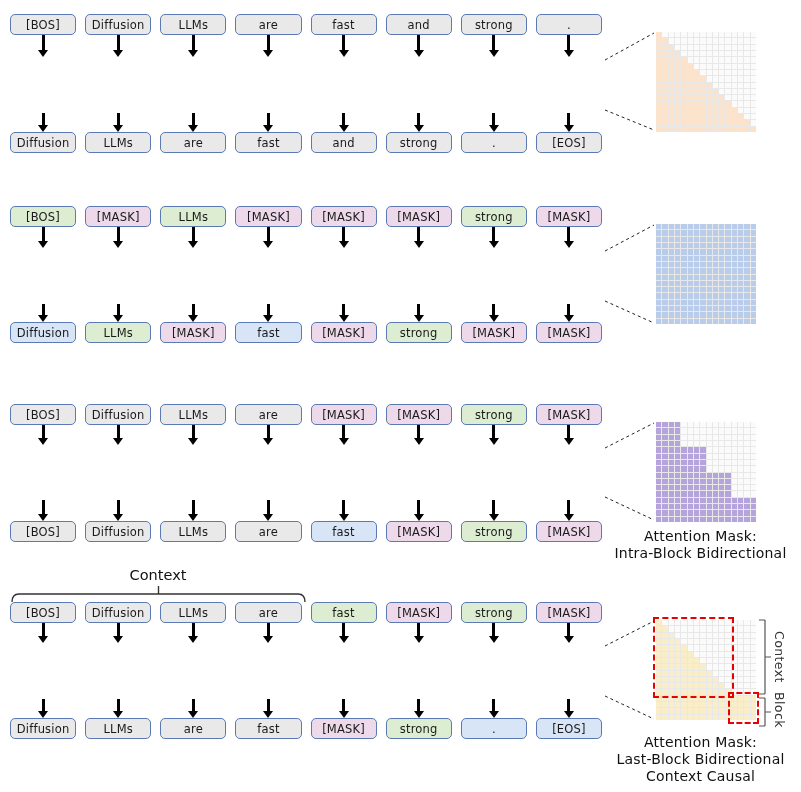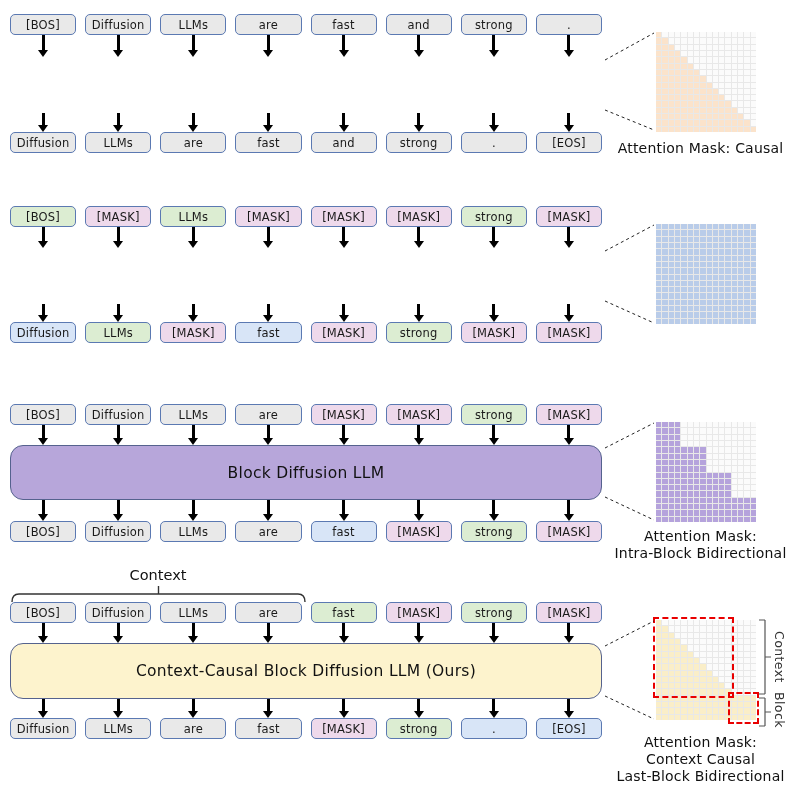--- a/index.html
+++ b/index.html
@@ -430,23 +430,20 @@
           <i style="background: rgb(251, 227, 203);"></i>
           <i style="background: rgb(251, 227, 203);"></i>
           <i style="background: rgb(251, 227, 203);"></i>
           <i style="background: rgb(251, 227, 203);"></i>
           <i style="background: rgb(251, 227, 203);"></i>
           <i style="background: rgb(251, 227, 203);"></i>
           <i style="background: rgb(251, 227, 203);"></i>
           <i style="background: rgb(251, 227, 203);"></i>
         </div>
       </div>
-    <div class="mask-label">
-        <div>Attention Mask: Causal</div>
-      </div>
   </div>
 
   <div class="panel p2">
     <div class="token-row top">
         <div class="token" style="background: rgb(220, 237, 210); border-color: rgb(91, 121, 178);">[BOS]</div>
         <div class="token" style="background: rgb(238, 217, 235); border-color: rgb(91, 121, 178);">[MASK]</div>
         <div class="token" style="background: rgb(220, 237, 210); border-color: rgb(91, 121, 178);">LLMs</div>
         <div class="token" style="background: rgb(238, 217, 235); border-color: rgb(91, 121, 178);">[MASK]</div>
         <div class="token" style="background: rgb(238, 217, 235); border-color: rgb(91, 121, 178);">[MASK]</div>
         <div class="token" style="background: rgb(238, 217, 235); border-color: rgb(91, 121, 178);">[MASK]</div>
@@ -831,23 +828,20 @@
         </div>
         <div class="arrow">
           <i class="stem"></i>
           <i class="head"></i>
         </div>
         <div class="arrow">
           <i class="stem"></i>
           <i class="head"></i>
         </div>
       </div>
-    <div class="model-box" style="background: rgb(183, 166, 218); border-color: rgb(85, 98, 142);">
-      <span class="model-label">Block Diffusion LLM</span>
-    </div>
     <div class="arrow-row a2">
         <div class="arrow">
           <i class="stem"></i>
           <i class="head"></i>
         </div>
         <div class="arrow">
           <i class="stem"></i>
           <i class="head"></i>
         </div>
         <div class="arrow">
@@ -1194,23 +1188,20 @@
         </div>
         <div class="arrow">
           <i class="stem"></i>
           <i class="head"></i>
         </div>
         <div class="arrow">
           <i class="stem"></i>
           <i class="head"></i>
         </div>
       </div>
-    <div class="model-box" style="background: rgb(253, 243, 205); border-color: rgb(85, 98, 142);">
-      <span class="model-label">Context-Causal Block Diffusion LLM (Ours)</span>
-    </div>
     <div class="arrow-row a2">
         <div class="arrow">
           <i class="stem"></i>
           <i class="head"></i>
         </div>
         <div class="arrow">
           <i class="stem"></i>
           <i class="head"></i>
         </div>
         <div class="arrow">
@@ -1511,22 +1502,22 @@
       <div class="red-rect r2"></div>
     </div>
     <svg class="side-brackets" width="18" height="114">
       <path d="M8,4 L2,4 M8,4 L8,78 M8,78 L2,78 M8,41 L14,41" fill="none" stroke="#555" stroke-width="1.2"></path>
       <path d="M8,82 L2,82 M8,82 L8,110 M8,110 L2,110 M8,96 L14,96" fill="none" stroke="#555" stroke-width="1.2"></path>
     </svg>
     <div class="side-label context">Context</div>
     <div class="side-label block">Block</div>
     <div class="mask-label">
         <div>Attention Mask:</div>
+        <div>Last-Block Bidirectional</div>
         <div>Context Causal</div>
-        <div>Last-Block Bidirectional</div>
       </div>
   </div>
 
   <svg class="connectors" width="801" height="792">
     <g stroke="#222" stroke-width="1" stroke-dasharray="3,3" fill="none">
       <path d="M605,60 L654,33"></path>  
         <path d="M605,110 L654,130"></path>
       <path d="M605,251 L654,225"></path>
         <path d="M605,301 L654,323"></path>
       <path d="M605,448 L654,423"></path>

